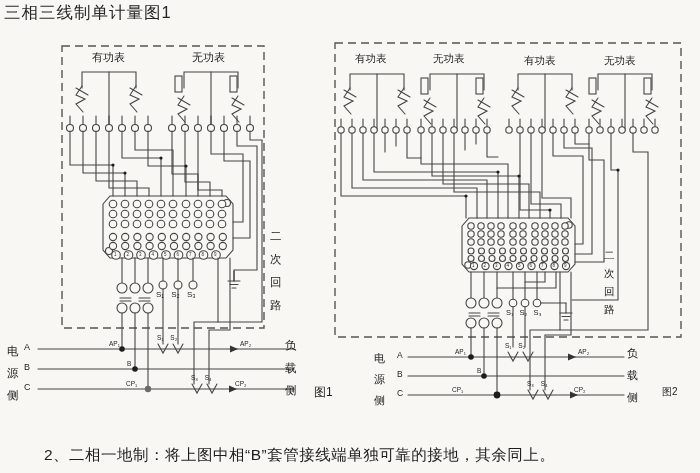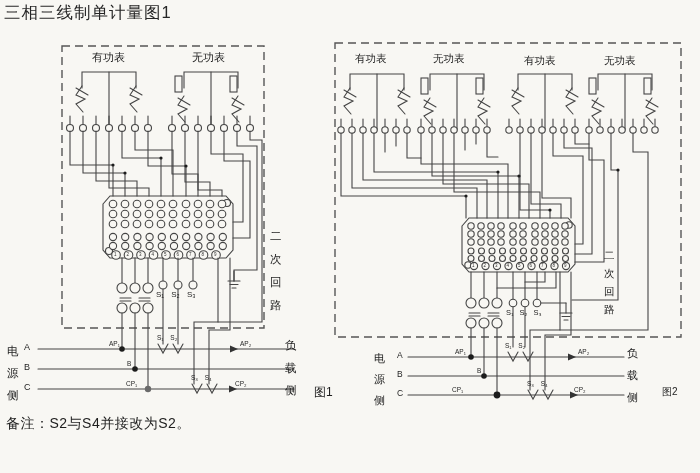--- a/index.html
+++ b/index.html
@@ -403,15 +403,15 @@
   <div class="lbl" style="left:397px;top:370px;font-size:8.5px;">B</div>
   <div class="lbl" style="left:397px;top:389px;font-size:8.5px;">C</div>
   <div class="lbl" style="left:455px;top:348px;font-size:6.5px;">AP₁</div>
   <div class="lbl" style="left:578px;top:348px;font-size:6.5px;">AP₂</div>
   <div class="lbl" style="left:477px;top:367px;font-size:6.5px;">B</div>
   <div class="lbl" style="left:452px;top:386px;font-size:6.5px;">CP₁</div>
   <div class="lbl" style="left:574px;top:386px;font-size:6.5px;">CP₂</div>
   <div class="lbl" style="left:662px;top:386px;font-size:10px;">图2</div>
   <div class="nums" style="left:472px;top:262.5px;letter-spacing:9px;">123456789</div>
 
-  <div class="lbl" style="left:6px;top:416px;font-size:14px;letter-spacing:0.5px;">备注：S2与S4并接改为S2。</div>
+  <div class="lbl" style="left:44px;top:446px;font-size:15.5px;letter-spacing:0.5px;">2、二相一地制：将上图中相“B”套管接线端单独可靠的接地，其余同上。</div>
 
 </div>
 
 </body></html>

